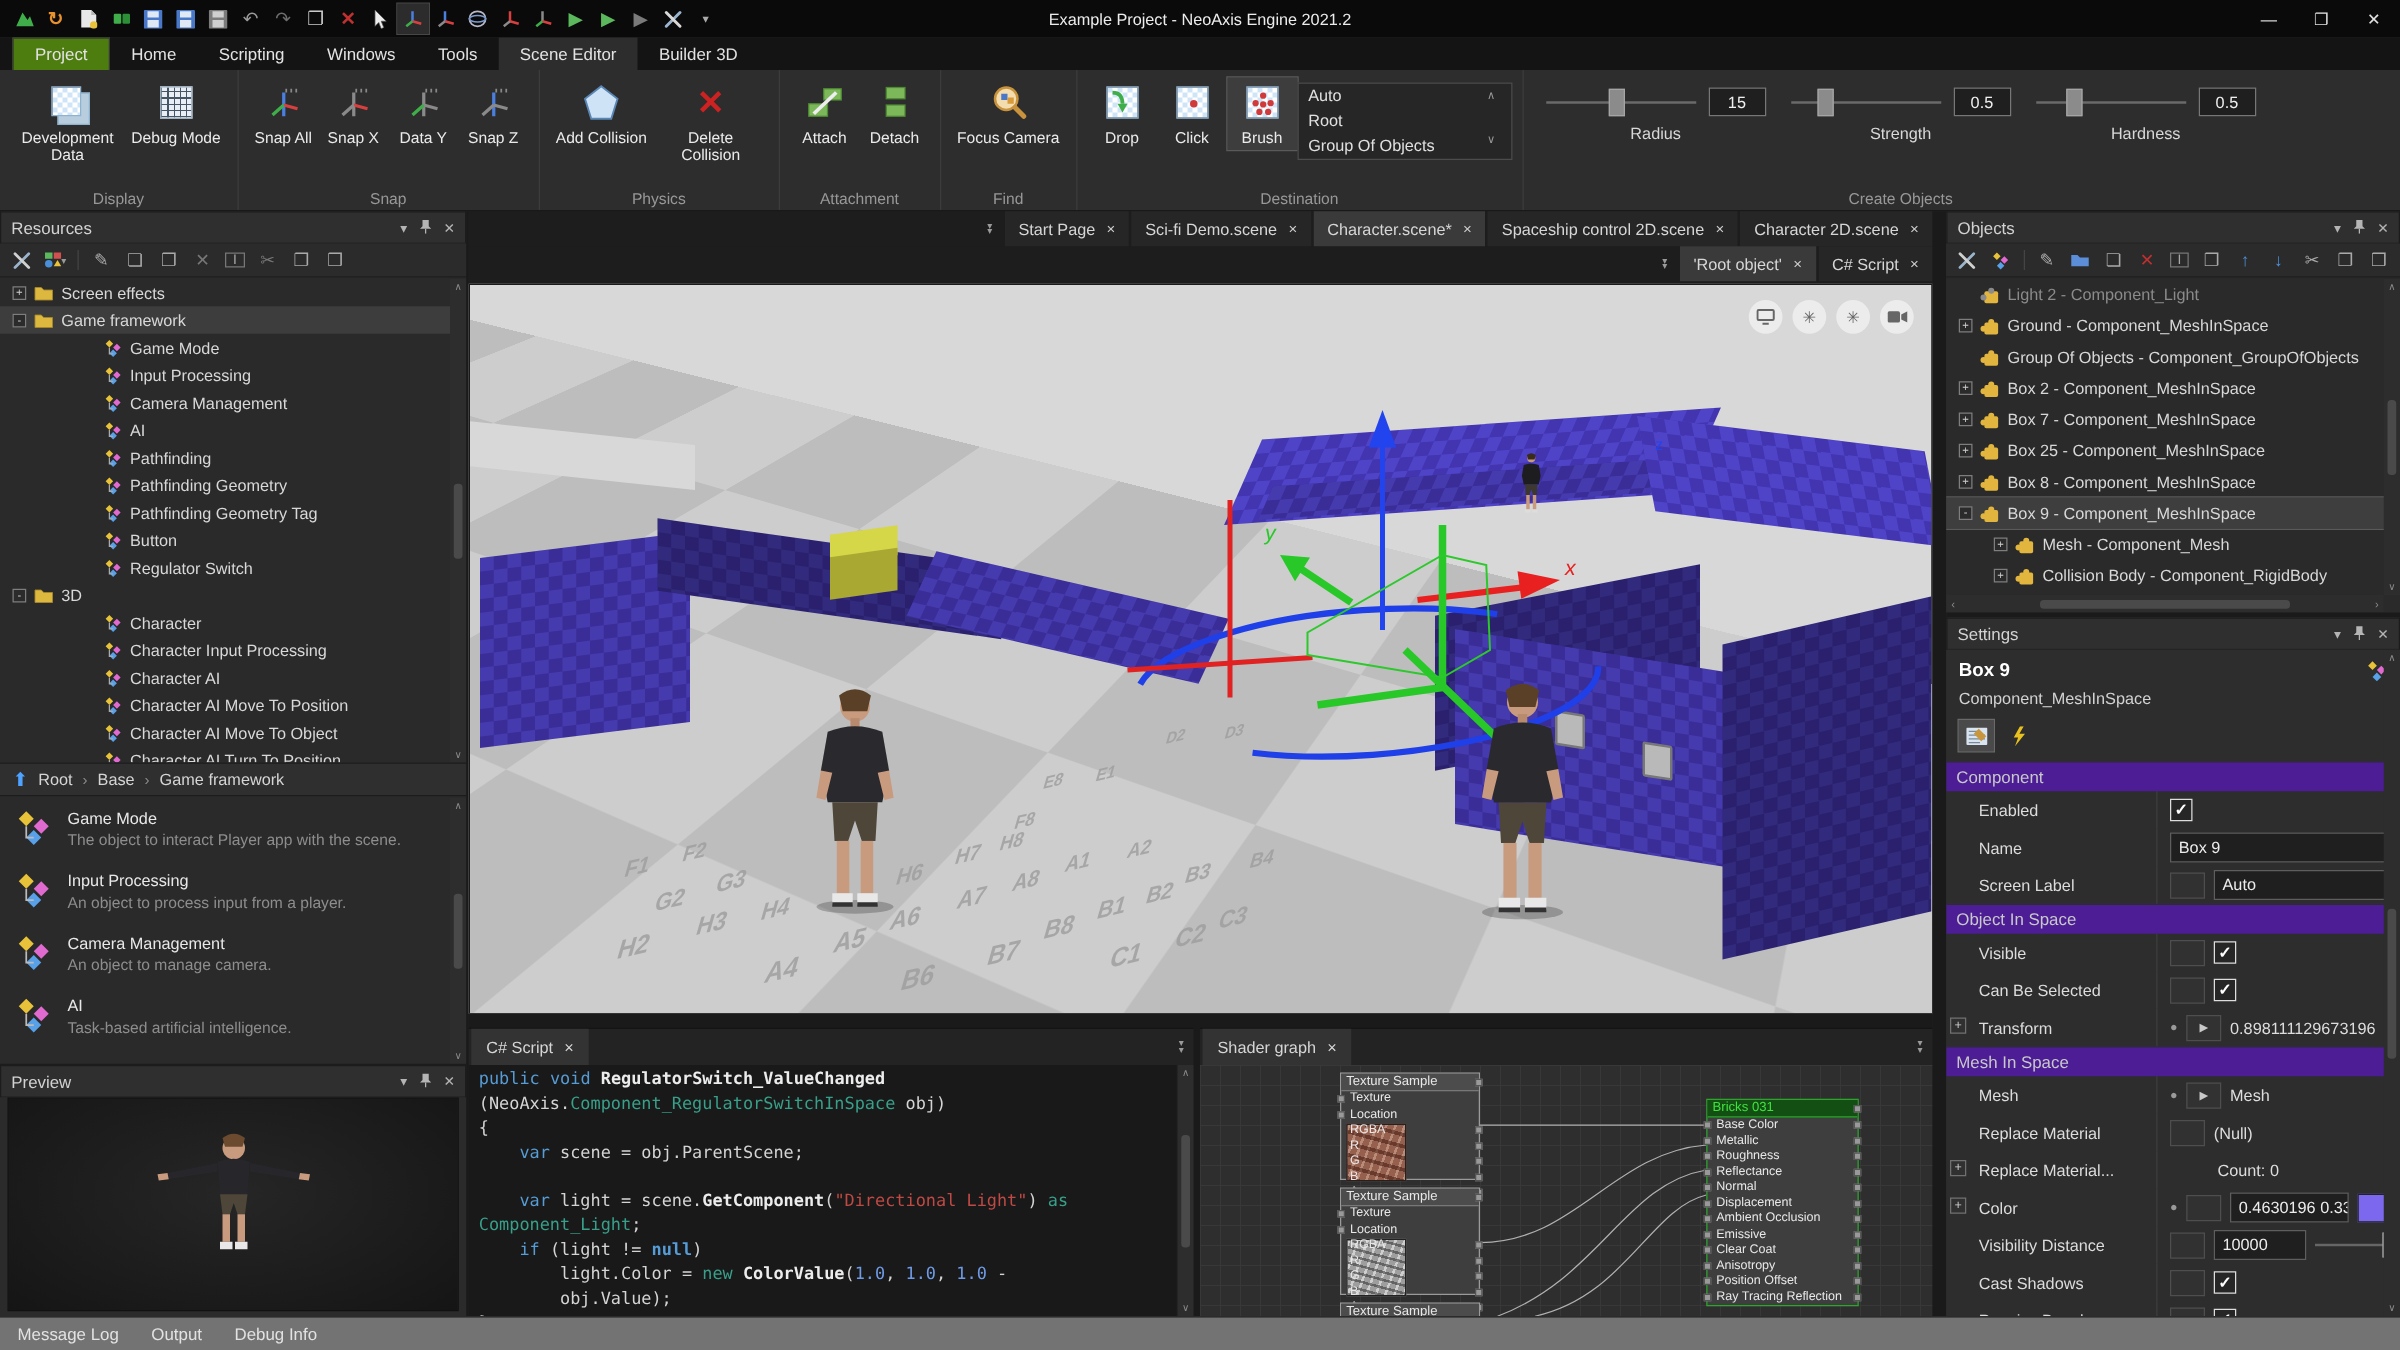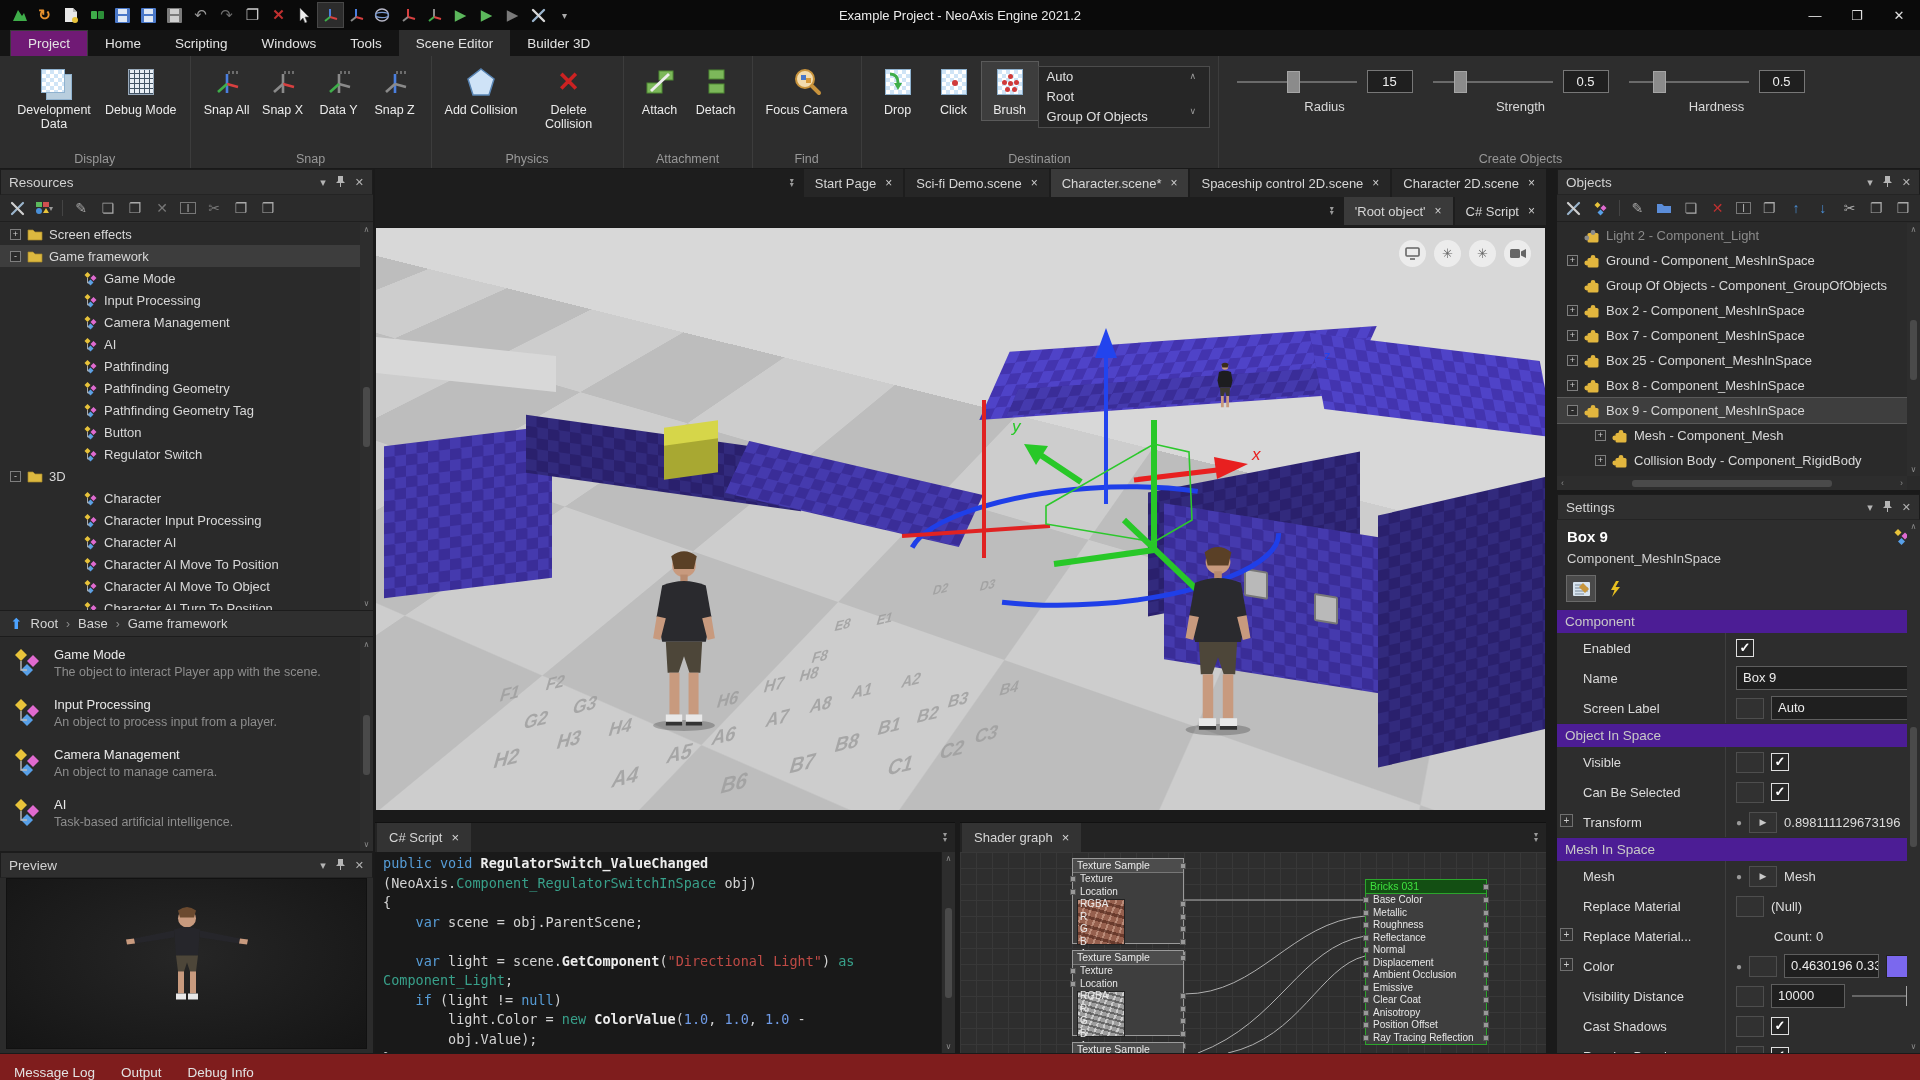--- a/index.html
+++ b/index.html
@@ -10,21 +10,21 @@
 .qat{display:flex;align-items:center;gap:1px;padding-left:6px;z-index:2}
 .qi{width:25px;height:24px;display:flex;align-items:center;justify-content:center;font-size:15px;color:#c8c8c8}
 .qi.sel{background:#2c2c2c;outline:1px solid #474747}
 .qi svg{display:block}
 .wtitle{position:absolute;left:0;width:100%;text-align:center;color:#ececec;font-size:13px;pointer-events:none}
 .winbtns{margin-left:auto;display:flex;z-index:2}
 .winbtn{width:42px;height:30px;display:flex;align-items:center;justify-content:center;color:#e0e0e0;font-size:13px}
 
 #ribbontabs{position:absolute;left:0;top:30px;width:100%;height:26px;background:#141414;display:flex;padding-left:10px}
 .rtab{padding:0 17px;display:flex;align-items:center;color:#e3e3e3;font-size:13.5px;cursor:default}
-.rtab.project{background:#701a75;border:1px solid #3a3a3a;border-bottom:none}
+.rtab.project{background:#4d7c0f;border:1px solid #3a3a3a;border-bottom:none}
 .rtab.active{background:#2d2d2d}
 
 #ribbon{position:absolute;left:0;top:56px;width:100%;height:113px;background:#2d2d2d;border-bottom:1px solid #191919;display:flex}
 .rgroup{position:relative;display:flex;align-items:flex-start;padding:6px 8px 20px;border-right:1px solid #3c3c3c}
 .gcap{position:absolute;bottom:2px;left:0;width:100%;text-align:center;color:#989898;font-size:12.5px}
 .rbtn{min-width:56px;max-width:92px;display:flex;flex-direction:column;align-items:center;gap:4px;padding:3px 5px;color:#ebebeb;font-size:12.5px;text-align:center;line-height:1.15;cursor:default}
 .rbtn.pressed{background:#3d3d3d;outline:1px solid #5a5a5a}
 .ric{width:34px;height:34px;display:flex;align-items:center;justify-content:center}
 .chk{background:conic-gradient(#fff 0 90deg,#cfe4f6 0 180deg,#fff 0 270deg,#cfe4f6 0) 0 0/8px 8px;border:1px solid #8fb2cf}
 .icdev{position:relative;width:26px;height:26px}
@@ -94,21 +94,21 @@
 .bx.dark{filter:brightness(.72)}
 .bx.light{filter:brightness(1.15)}
 .vpbtns{position:absolute;top:12px;display:flex;gap:8px}
 .vpb{width:27px;height:27px;border-radius:50%;background:rgba(250,250,250,.6);display:flex;align-items:center;justify-content:center;color:#666;font-size:13px}
 .winlet{position:absolute;width:24px;height:28px;background:#b9b9b9;border:2px solid #777;border-radius:2px}
 
 .btabrow{display:flex;align-items:center;height:30px;background:#232323;border-top:1px solid #111;padding-left:2px}
 .btab{display:flex;align-items:center;gap:9px;height:30px;padding:0 12px;color:#d6d6d6;font-size:13px}
 .btab.active{background:#333}
 #code{position:absolute;inset:0;right:14px;background:#191919;padding:2px 2px 0 8px;font-family:"DejaVu Sans Mono",monospace;font-size:13.5px;line-height:19.5px;white-space:pre;overflow:hidden}
-.tok.k{color:#569cd6}.tok.kb{color:#569cd6;font-weight:normal}.tok.t{color:#38a08a}.tok.m{color:#ececec;font-weight:bold}.tok.s{color:#bf4a45}.tok.n{color:#6f9be6}.tok.p{color:#d4d4d4}
+.tok.k{color:#569cd6}.tok.kb{color:#569cd6;font-weight:bold}.tok.t{color:#38a08a}.tok.m{color:#ececec;font-weight:bold}.tok.s{color:#bf4a45}.tok.n{color:#6f9be6}.tok.p{color:#d4d4d4}
 
 #graph{position:absolute;inset:0;background:#2e2e2e;background-image:linear-gradient(#383838 1px,transparent 1px),linear-gradient(90deg,#383838 1px,transparent 1px),linear-gradient(#404040 1px,transparent 1px),linear-gradient(90deg,#404040 1px,transparent 1px);background-size:16px 16px,16px 16px,80px 80px,80px 80px;overflow:hidden}
 .node{position:absolute;background:#3e3e3e;border:1px solid #9a9a9a;color:#e8e8e8}
 .nhead{height:14px;background:#4c4c4c;border-bottom:1px solid #777;font-size:10.5px;line-height:13px;padding:0 4px;white-space:nowrap;overflow:hidden}
 .node.green .nhead{background:#134f13;color:#3fe23f;border-bottom:1px solid #2ca52c}
 .node.green{border-color:#2ca52c}
 .nrow{position:relative;height:12.5px;font-size:10px;line-height:12.5px;padding-left:7px;white-space:nowrap}
 .nrow.out{text-align:left;padding-right:7px}
 .pin{position:absolute;top:3px;width:6px;height:6px;background:#999;border:1px solid #555}
 .pin.l{left:-3px}.pin.r{right:-3px}
@@ -125,21 +125,21 @@
 .cb{width:18px;height:18px;background:#262626;border:1.5px solid #dedede;color:#fff;font-size:13px;font-weight:bold;line-height:15px;text-align:center;flex:none}
 .tin{height:24px;background:#1f1f1f;border:1px solid #5e5e5e;color:#ececec;font-size:13px;padding:0 6px;line-height:22px}
 .ddn{position:relative;width:150px}.ddn:after{content:"▾";position:absolute;right:6px;top:3px;color:#aaa;font-size:10px}
 .playb{width:28px;height:21px;background:#323232;border:1px solid #4e4e4e;color:#c9c9c9;font-size:9px;display:flex;align-items:center;justify-content:center;flex:none}
 .gdot{color:#9a9a9a;font-size:10px;flex:none}
 .swatch{width:34px;height:23px;border:1px solid #222;flex:none}
 .mini-sl{position:relative;width:68px;height:20px;flex:none}
 .mini-sl:before{content:"";position:absolute;left:0;right:0;top:9px;height:2px;background:#666}
 .mini-sl .thumb{width:12px;height:20px}
 
-#statusbar{position:absolute;left:0;top:1053px;width:100%;height:27px;background:#7f1d1d;border-top:1px solid #1a1a1a;display:flex;align-items:flex-end;gap:26px;padding-left:14px;color:#e2e2e2;font-size:13.5px}
+#statusbar{position:absolute;left:0;top:1053px;width:100%;height:27px;background:#737373;border-top:1px solid #1a1a1a;display:flex;align-items:center;gap:26px;padding-left:14px;color:#e2e2e2;font-size:13.5px}
 
 .split{position:absolute;background:#1a1a1a}
 .char{position:absolute}
 </style>
 </head>
 <body>
 
 <div id="app">
 
   <div id="titlebar">

